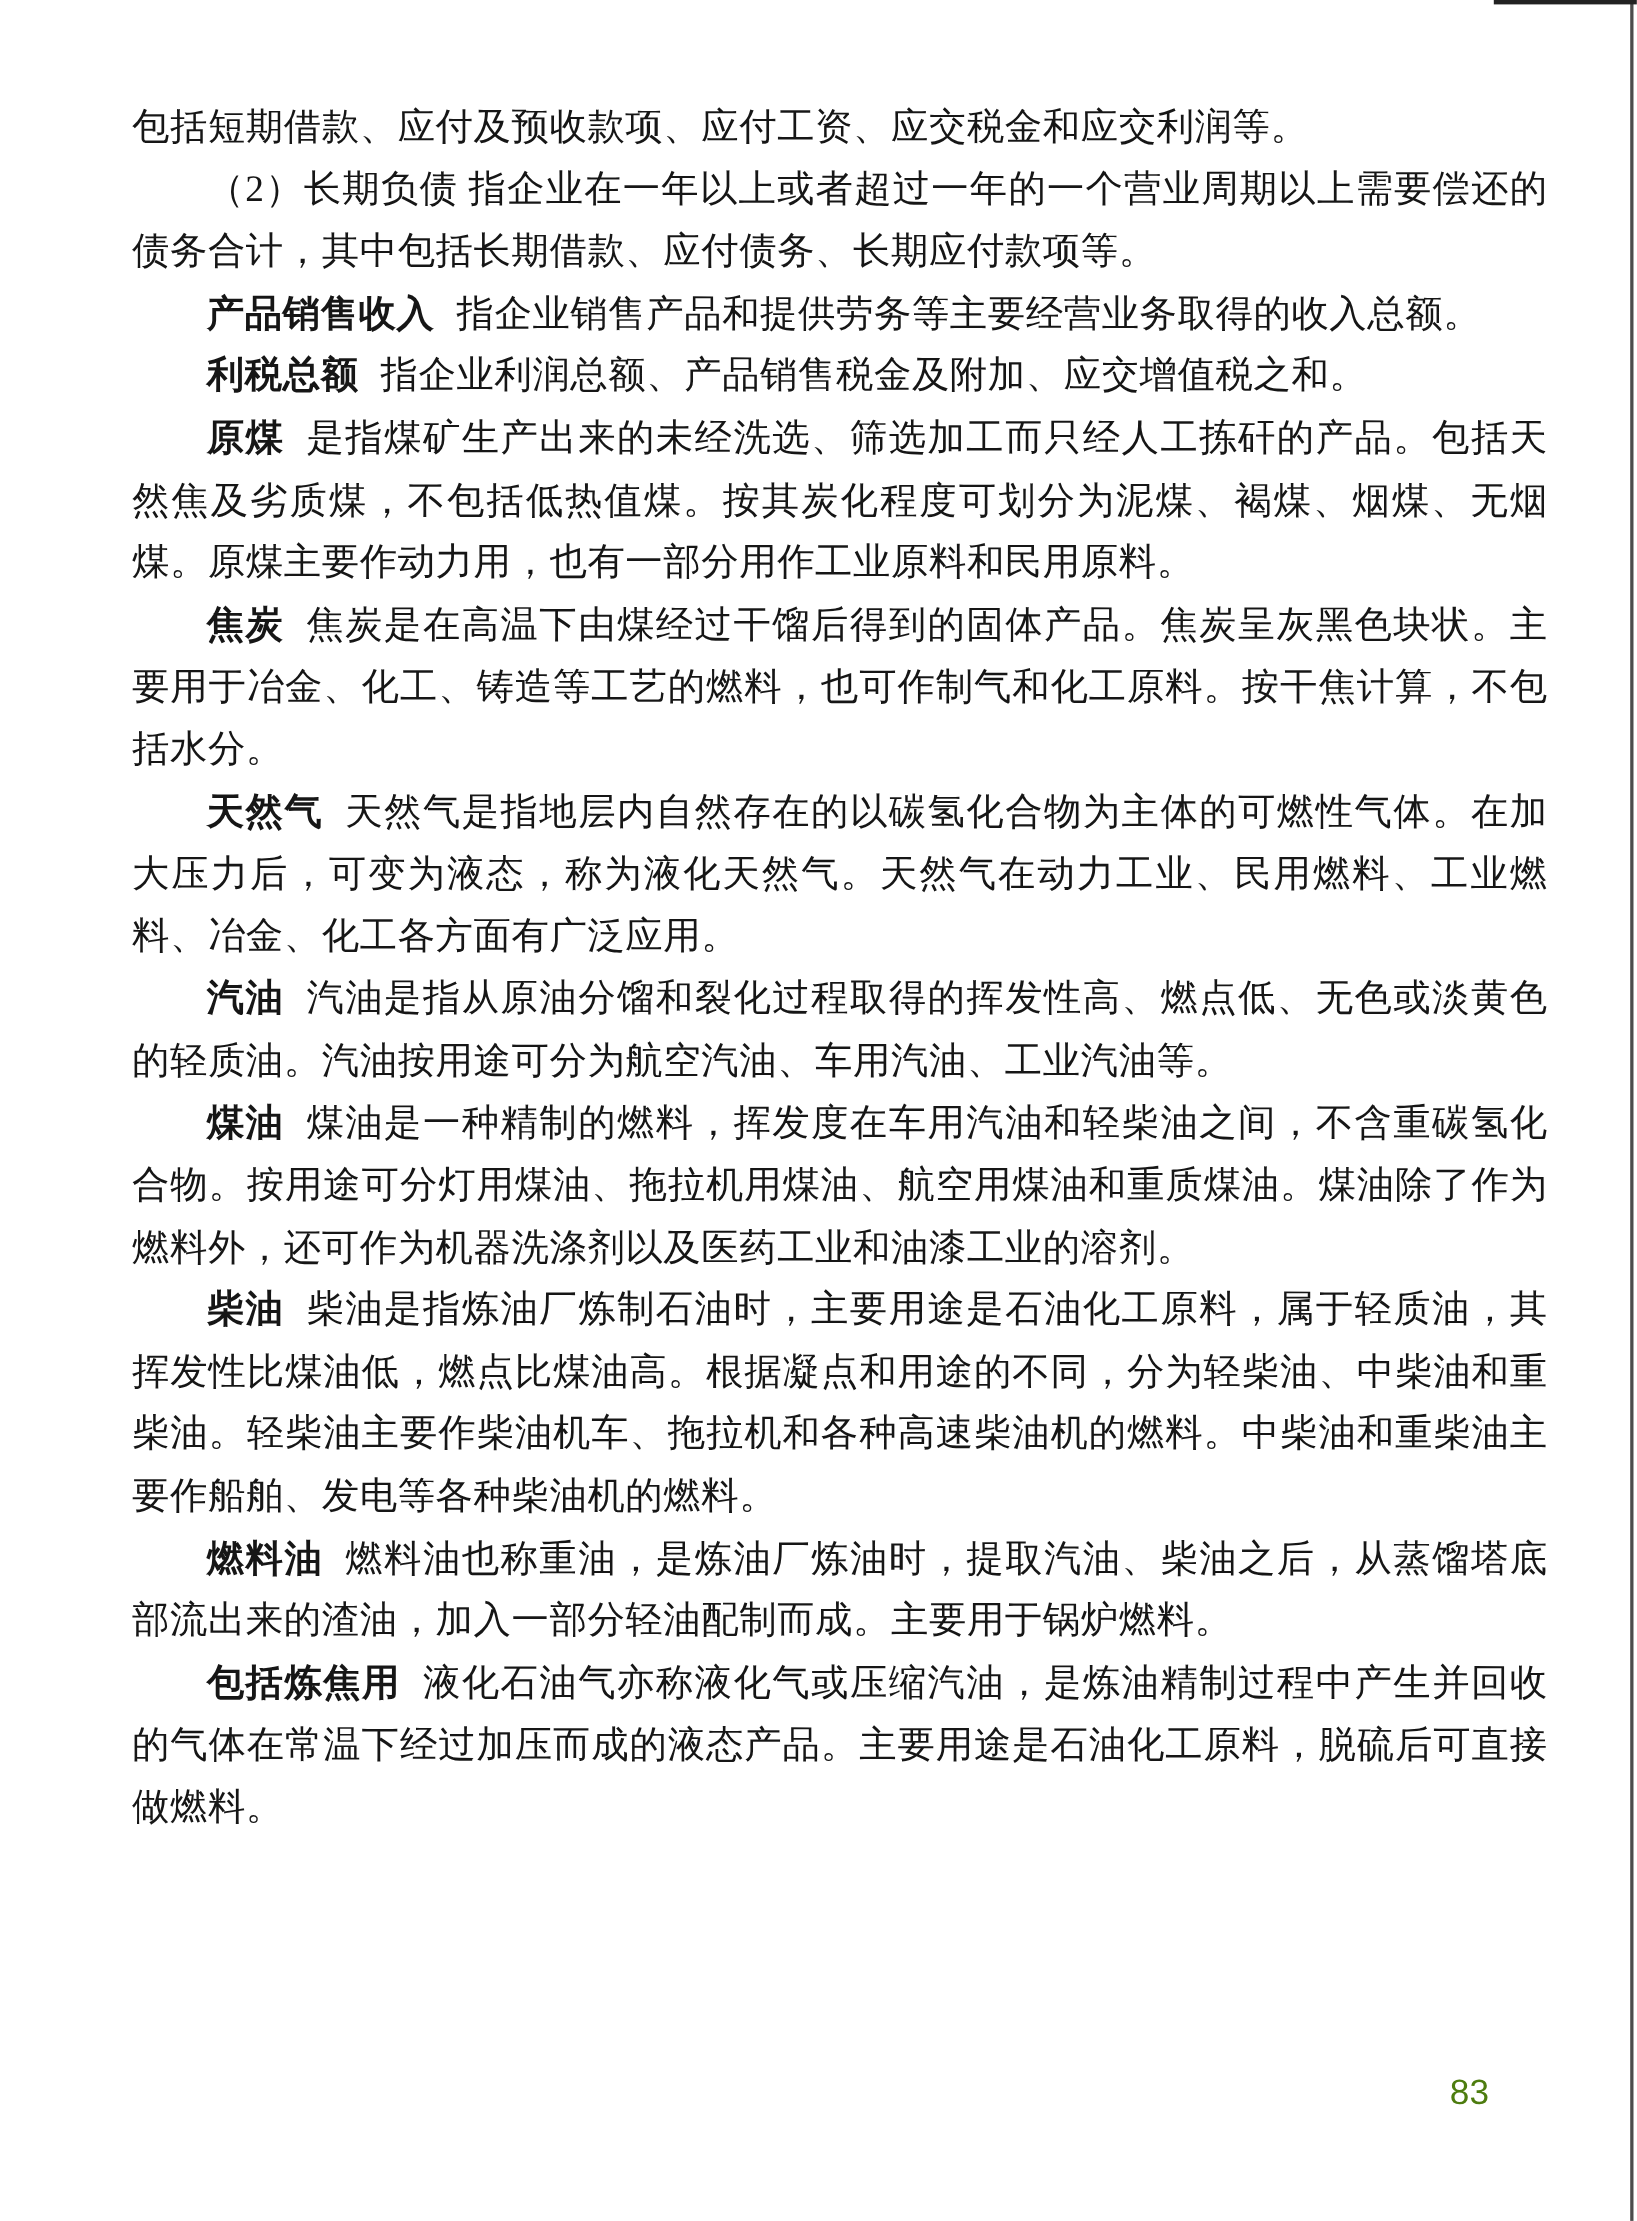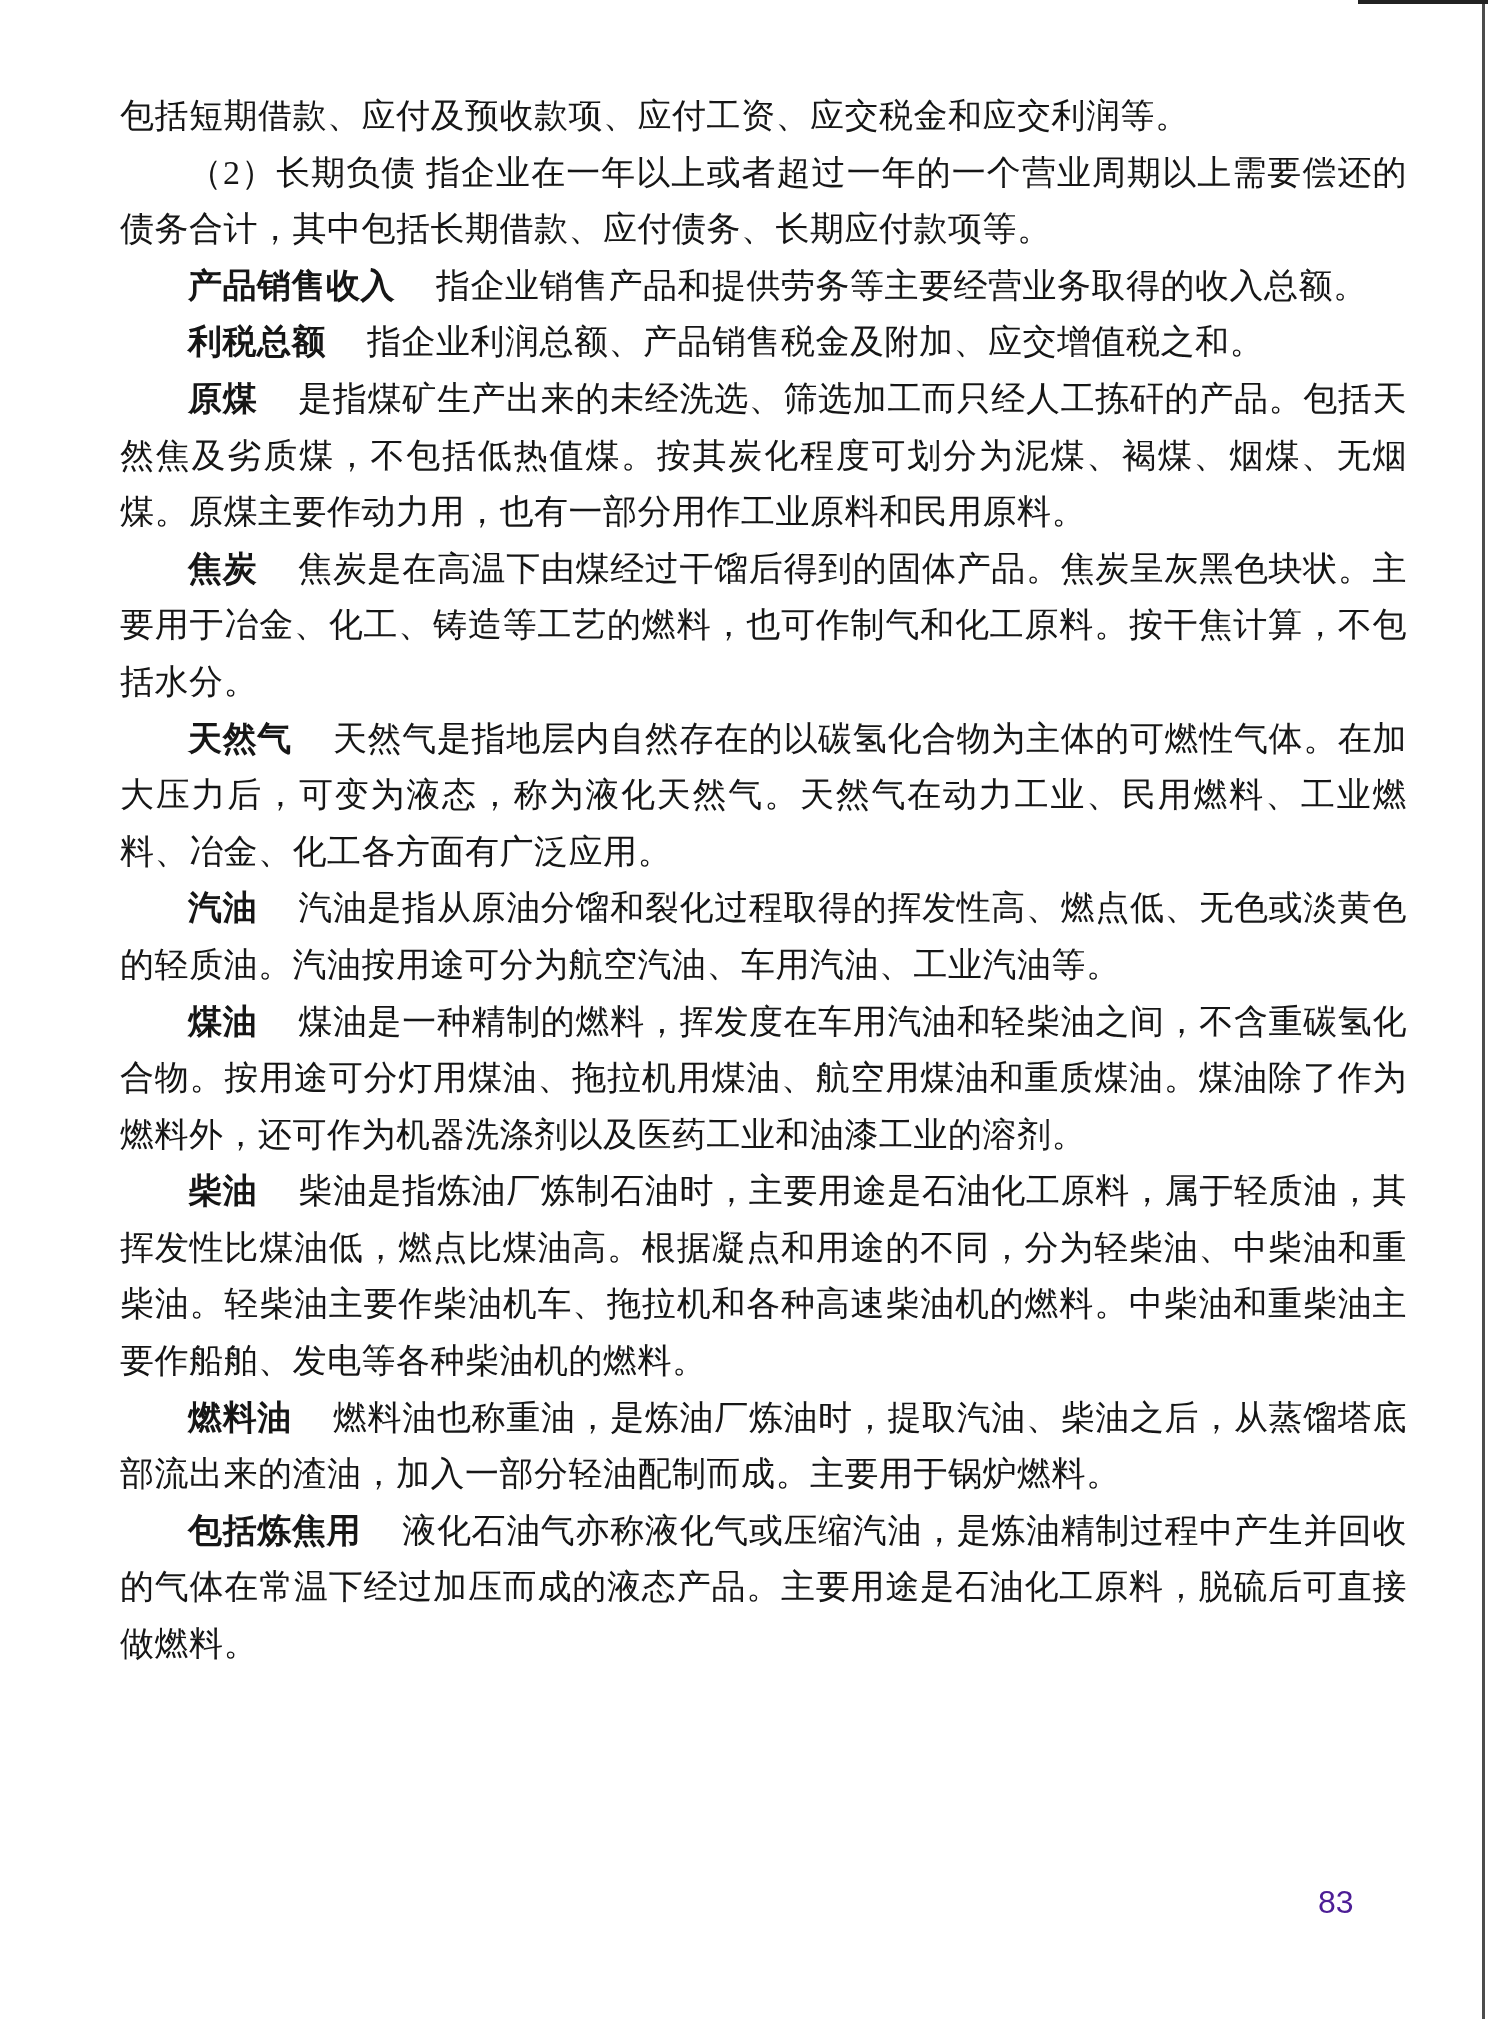--- a/index.html
+++ b/index.html
@@ -45,29 +45,29 @@
     line-height: 56.6px;
     text-align: justify;
     text-indent: 68px;
     letter-spacing: 0.5px;
   }
   p.entry.no-indent {
     text-indent: 0;
   }
   .term {
     font-weight: bold;
-    margin-right: 41px;
+    margin-right: 20px;
   }
   .page-number {
     position: absolute;
     left: 1318px;
     top: 1884px;
     font-family: "Liberation Sans", sans-serif;
     font-size: 32px;
-    color: #4c1d95;
+    color: #4d7c0f;
   }
 </style>
 </head>
 <body>
 
 <div class="scan-edge-right"></div>
 <div class="scan-edge-topright"></div>
 
 <div class="content">
     <p class="entry no-indent"><span>包括短期借款、应付及预收款项、应付工资、应交税金和应交利润等。</span></p>

